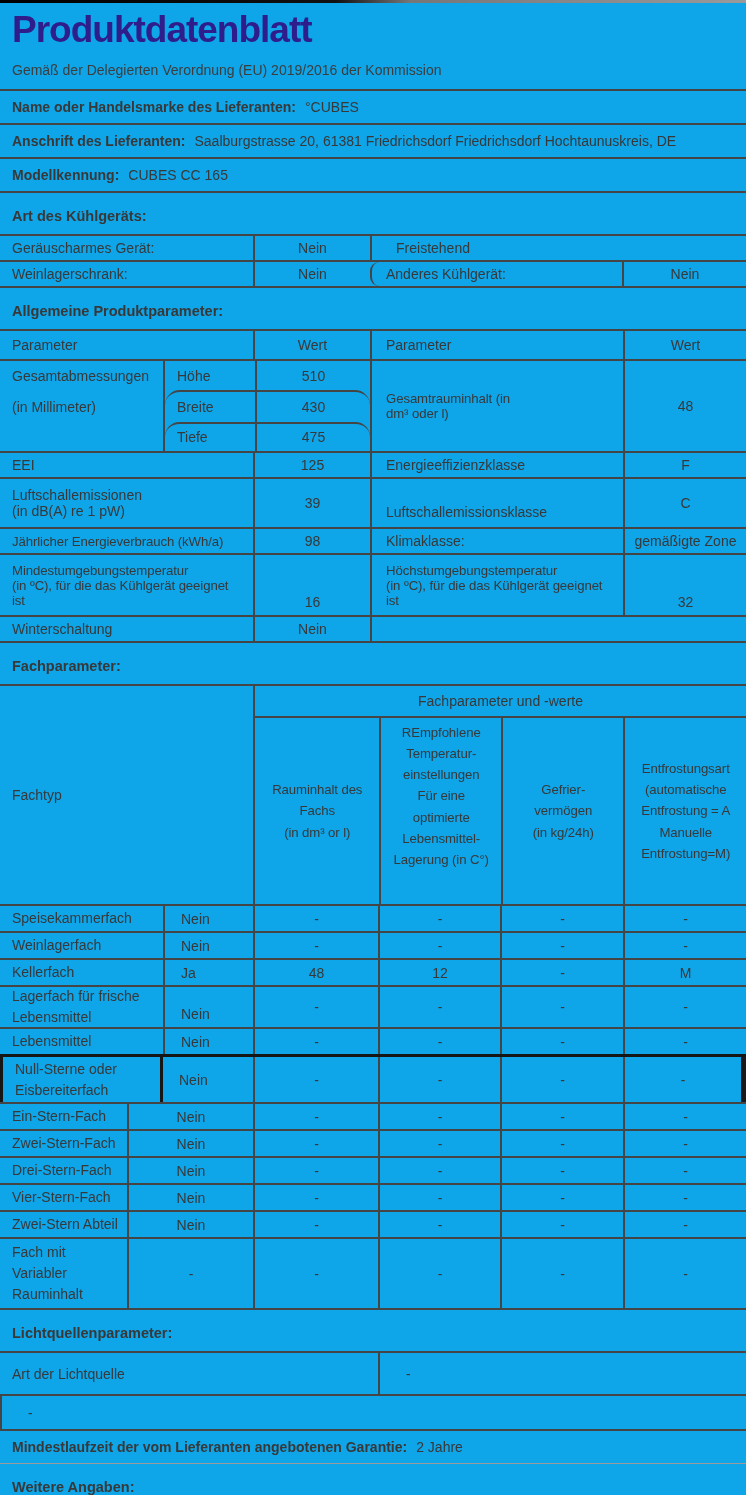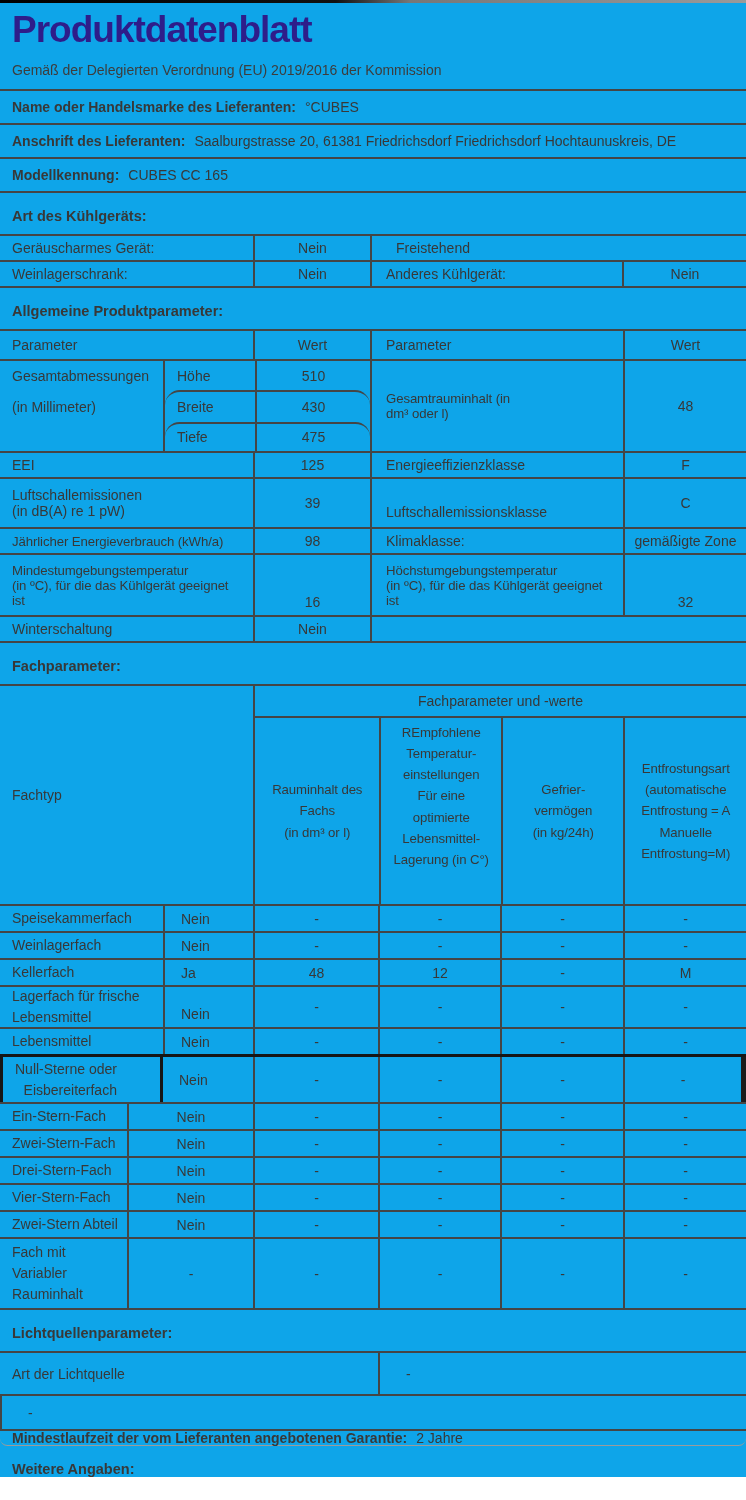--- a/index.html
+++ b/index.html
@@ -24,21 +24,21 @@
   .subtitle { margin-top: 11px; font-size: 14px; color:#3d3d3d; padding-bottom: 11px; }
   
   .info { border-bottom: 2px solid #454545; }
   .irow { display:flex; align-items:center; height:34px; padding-left:12px; border-top:2px solid #454545; }
   .irow b { margin-right: 9px; white-space: nowrap; }
   
   .shead { font-weight: bold; font-size: 14.5px; margin: 15px 0 0 12px; }
   
   .tbl { border-bottom: 2px solid #454545; margin-top: 10px; }
   .cell-c { display:flex; align-items:center; justify-content:center; text-align:center; }
-  .cell-l { display:flex; align-items:center; padding-left:12px; }
+  .cell-l { display:flex; align-items:center; padding-left:12px;border-radius:9px; }
   .fs13 { font-size: 13.2px; letter-spacing: -0.1px; }
   
   .arow { display:flex; border-top:2px solid #454545; height:26px; }
   .a1 { width:253px; } .a2 { width:117px; border-left:2px solid #454545; }
   .a3 { width:252px; border-left:2px solid #454545; padding-left:14px; }
   .a4 { width:124px; border-left:2px solid #454545; }
   
   .prow { display:flex; border-top:2px solid #454545; }
   .h30{height:30px}.h26{height:26px}.h50{height:50px}.h62{height:62px}
   .p1 { width:253px; display:flex; align-items:center; padding-left:12px; white-space:pre; }
@@ -73,30 +73,30 @@
   .fhc.fc4{width:123px; border-left:2px solid #454545;}
   .frow { display:flex; border-top:2px solid #454545; }
   .h27{height:27px}.h42{height:42px}.h48{height:48px}.h71{height:71px}
   .fl { display:flex; align-items:center; padding-left:12px; white-space:pre; line-height:1.5; }
   .ff { border-left:2px solid #454545; display:flex; align-items:center; padding-left:16px; }
   .ga .fl{width:163px} .ga .ff{width:90px}
   .gb .fl{width:127px} .gb .ff{width:126px; padding-left:0; justify-content:center;}
   .fcell { border-left:2px solid #454545; display:flex; align-items:center; justify-content:center; }
   .w125{width:125px}.w122{width:122px}.w123{width:123px}
   .boxed { border-top:3px solid #161616; }
-  .boxed .fl { border-left:3px solid #161616; border-right:3px solid #161616; width:163px;text-align:right; }
+  .boxed .fl { border-left:3px solid #161616; border-right:3px solid #161616; width:163px; }
   .boxed .ff { border-left:none; }
   .boxed .fcell.w123:last-child { border-right:5px solid #1a1a1a; }
   
   .lrow { display:flex; border-top:2px solid #454545; }
   .h43{height:43px}.h35{height:35px}
   .ll { width:378px; display:flex; align-items:center; padding-left:12px; }
   .lv { flex:1; border-left:2px solid #454545; display:flex; align-items:center; padding-left:26px; }
   
-  .garantie { display:flex; align-items:center; height:15px; padding-left:12px; border-bottom:1px solid #9b9b9b;border-radius:13px; }
+  .garantie { display:flex; align-items:center; height:33px; padding-left:12px; border-bottom:1px solid #9b9b9b; }
   .garantie b { margin-right:9px; }
 </style>
 </head>
 <body>
 
 <div class="doc">
   <div class="scanbar"></div>
 
   <div class="hdr">
     <div class="title">Produktdatenblatt</div>

